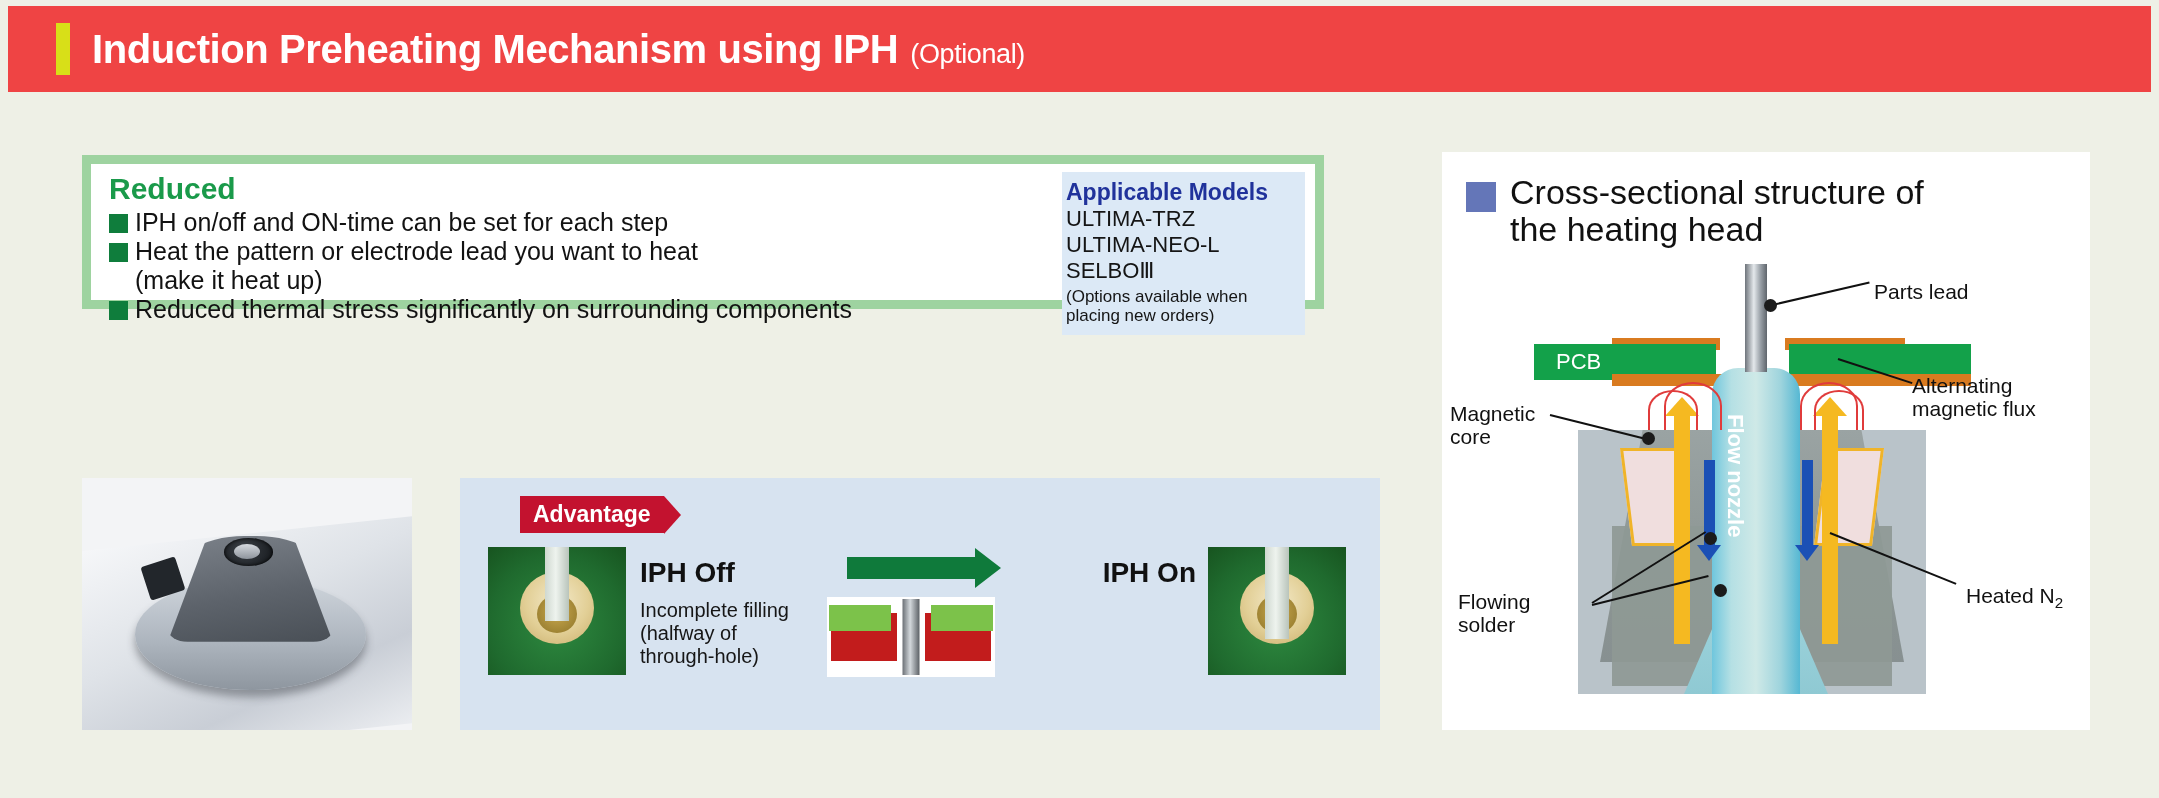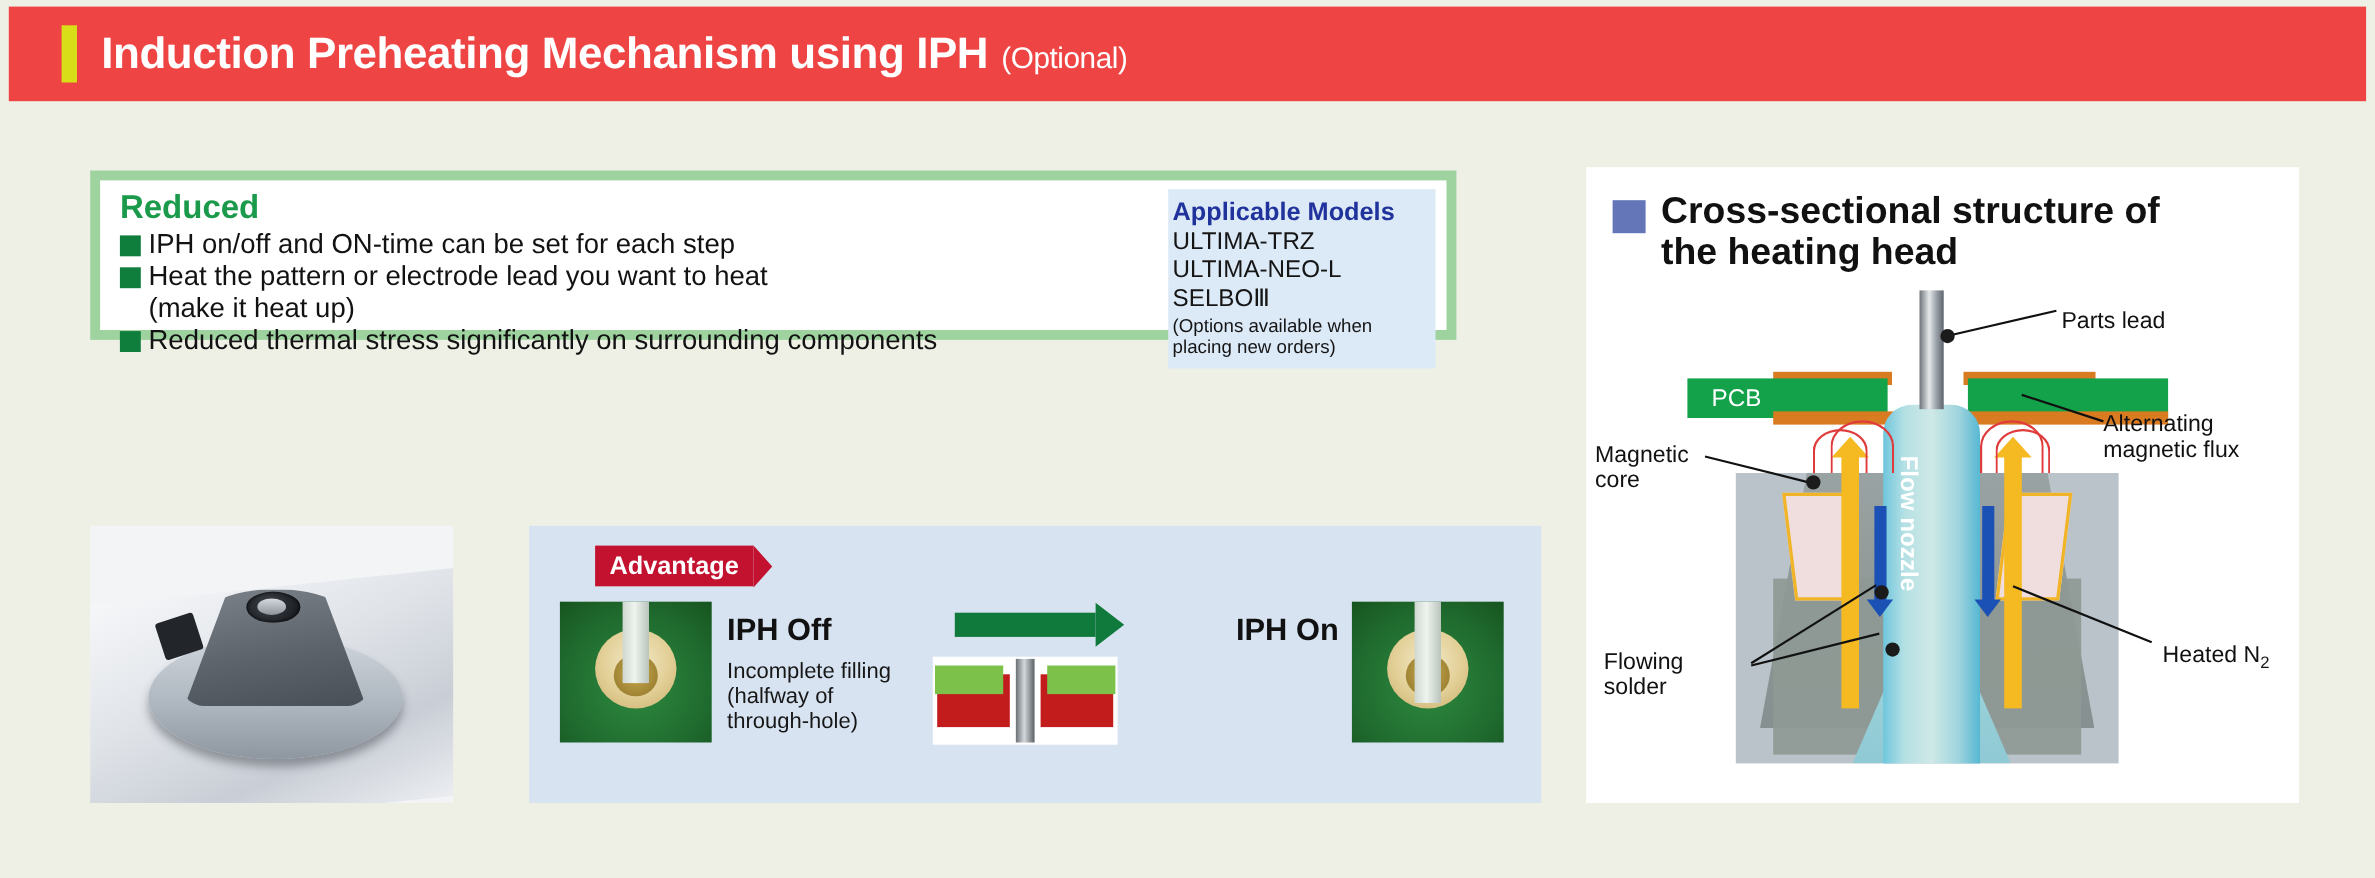--- a/index.html
+++ b/index.html
@@ -95,21 +95,20 @@
   }
   .photo-clamp{
     position:absolute;left:19%;top:33%;width:11%;height:14%;
     background:#22262b;border-radius:3px;transform:rotate(-18deg);
   }
 
   
   .adv-panel{
     position:absolute;left:460px;top:478px;width:920px;height:252px;
     background:#d7e3f0;
-    margin-left:21px;
   }
   .adv-bar{
     display:flex;align-items:center;margin:18px 0 0 60px;
   }
   .adv-badge{
     position:relative;background:#c3122f;color:#fff;font-size:23px;font-weight:bold;
     padding:3px 13px 4px 13px;height:30px;display:flex;align-items:center;
   }
   .adv-badge::after{
     content:"";position:absolute;right:-17px;top:0;width:0;height:0;
@@ -178,21 +177,21 @@
   }
 
   
   .right-panel{
     position:absolute;left:1442px;top:152px;width:648px;height:578px;
     background:#ffffff;
   }
   .rp-head{display:flex;align-items:flex-start;padding:22px 0 0 24px;}
   .rp-square{width:30px;height:30px;background:#6476b8;flex:none;margin-top:8px;}
   .rp-title{
-    margin-left:14px;font-size:34px;color:#111;line-height:1.08;font-weight:bold;
+    margin-left:14px;font-size:34px;color:#111;line-height:1.08;
   }
 
   
   .diagram{
     position:absolute;left:28px;top:110px;width:400px;height:430px;
   }
   .d-lead{
     position:absolute;left:193px;top:0px;width:22px;height:108px;
     background:linear-gradient(90deg,#6e747b,#e4e8eb 40%,#9aa1a8 70%,#5f656c);
   }

